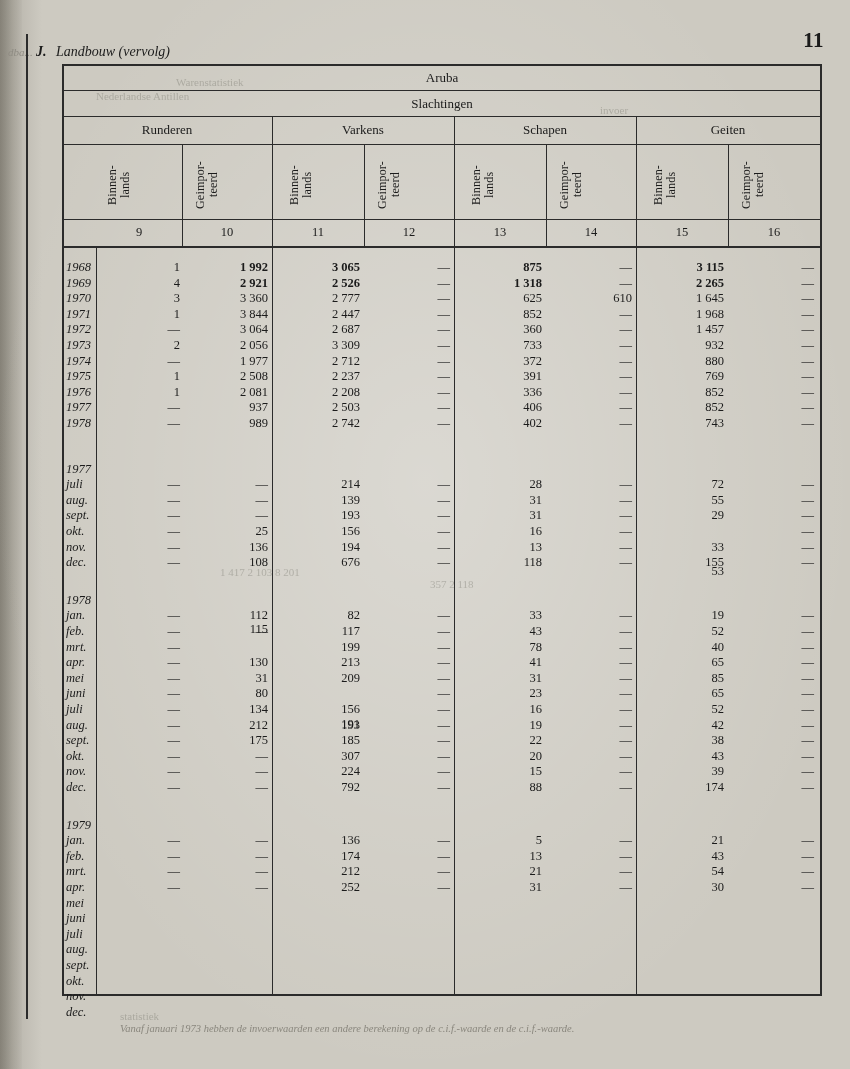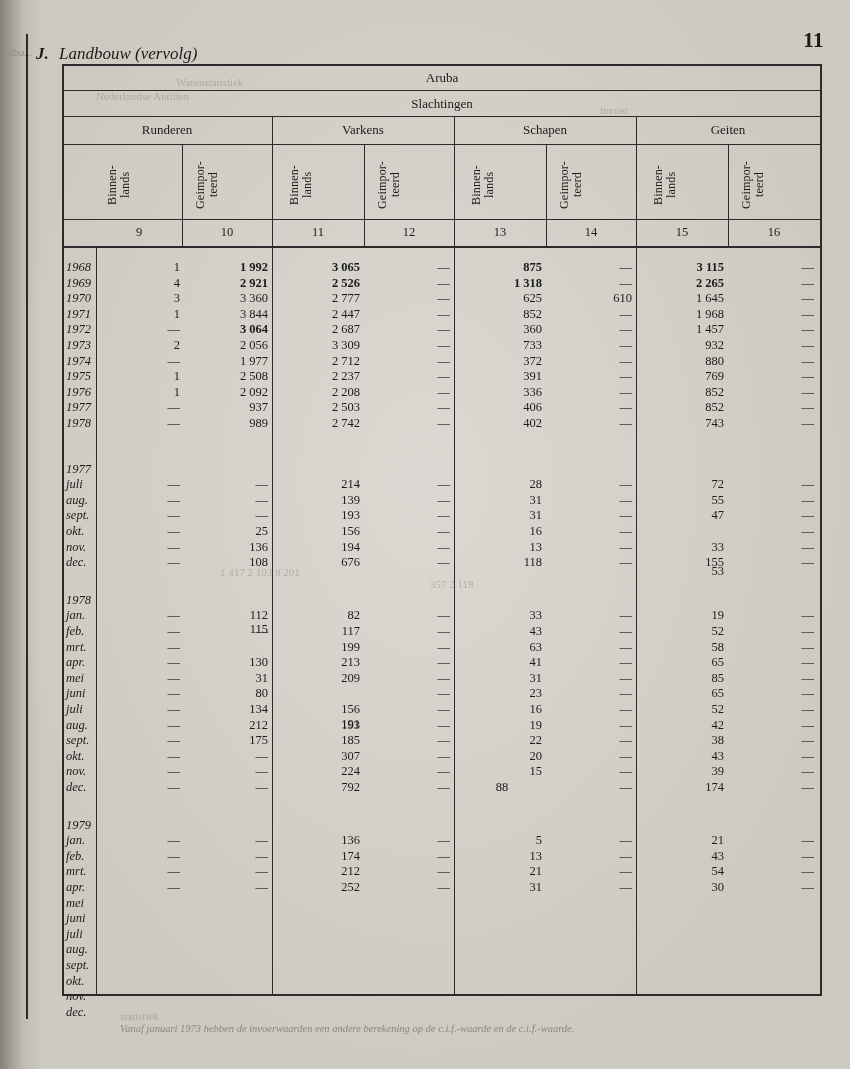--- a/index.html
+++ b/index.html
@@ -49,21 +49,21 @@
     font-family: "Liberation Serif", serif;
     font-size: 21px;
     font-weight: bold;
     letter-spacing: 0.5px;
   }
   .chapter-title {
     position: absolute;
     left: 36px; top: 44px;
     font-family: "Liberation Serif", serif;
     font-style: italic;
-    font-size: 17px;
+    font-size: 14px;
   }
   .chapter-title .letter { font-weight: bold; }
   .bleed-left {
     position: absolute;
     left: 8px; top: 46px;
     font-size: 11px;
     color: #8f8c83;
     font-style: italic;
   }
 
@@ -236,21 +236,21 @@
         <div class="cellv" style="top: 242.8px; left: 38px; width: 80px;">1</div>
         <div class="cellv" style="top: 242.8px; left: 126px; width: 80px;">3 844</div>
         <div class="cellv" style="top: 242.8px; left: 218px; width: 80px;">2 447</div>
         <div class="cellv" style="top: 242.8px; left: 308px; width: 80px;">—</div>
         <div class="cellv" style="top: 242.8px; left: 400px; width: 80px;">852</div>
         <div class="cellv" style="top: 242.8px; left: 490px; width: 80px;">—</div>
         <div class="cellv" style="top: 242.8px; left: 582px; width: 80px;">1 968</div>
         <div class="cellv" style="top: 242.8px; left: 672px; width: 80px;">—</div>
         <div class="rowlabel" style="top: 258.4px; left: 4px;">1972</div>
         <div class="cellv" style="top: 258.4px; left: 38px; width: 80px;">—</div>
-        <div class="cellv" style="top: 258.4px; left: 126px; width: 80px; font-weight: bold;">3 064</div>
+        <div class="cellv" style="top: 258.4px; left: 126px; width: 80px;">3 064</div>
         <div class="cellv" style="top: 258.4px; left: 218px; width: 80px;">2 687</div>
         <div class="cellv" style="top: 258.4px; left: 308px; width: 80px;">—</div>
         <div class="cellv" style="top: 258.4px; left: 400px; width: 80px;">360</div>
         <div class="cellv" style="top: 258.4px; left: 490px; width: 80px;">—</div>
         <div class="cellv" style="top: 258.4px; left: 582px; width: 80px;">1 457</div>
         <div class="cellv" style="top: 258.4px; left: 672px; width: 80px;">—</div>
         <div class="rowlabel" style="top: 274px; left: 4px;">1973</div>
         <div class="cellv" style="top: 274px; left: 38px; width: 80px;">2</div>
         <div class="cellv" style="top: 274px; left: 126px; width: 80px;">2 056</div>
         <div class="cellv" style="top: 274px; left: 218px; width: 80px;">3 309</div>
@@ -272,21 +272,21 @@
         <div class="cellv" style="top: 305.2px; left: 38px; width: 80px;">1</div>
         <div class="cellv" style="top: 305.2px; left: 126px; width: 80px;">2 508</div>
         <div class="cellv" style="top: 305.2px; left: 218px; width: 80px;">2 237</div>
         <div class="cellv" style="top: 305.2px; left: 308px; width: 80px;">—</div>
         <div class="cellv" style="top: 305.2px; left: 400px; width: 80px;">391</div>
         <div class="cellv" style="top: 305.2px; left: 490px; width: 80px;">—</div>
         <div class="cellv" style="top: 305.2px; left: 582px; width: 80px;">769</div>
         <div class="cellv" style="top: 305.2px; left: 672px; width: 80px;">—</div>
         <div class="rowlabel" style="top: 320.8px; left: 4px;">1976</div>
         <div class="cellv" style="top: 320.8px; left: 38px; width: 80px;">1</div>
-        <div class="cellv" style="top: 320.8px; left: 126px; width: 80px;">2 092</div>
+        <div class="cellv" style="top: 320.8px; left: 126px; width: 80px;">2 081</div>
         <div class="cellv" style="top: 320.8px; left: 218px; width: 80px;">2 208</div>
         <div class="cellv" style="top: 320.8px; left: 308px; width: 80px;">—</div>
         <div class="cellv" style="top: 320.8px; left: 400px; width: 80px;">336</div>
         <div class="cellv" style="top: 320.8px; left: 490px; width: 80px;">—</div>
         <div class="cellv" style="top: 320.8px; left: 582px; width: 80px;">852</div>
         <div class="cellv" style="top: 320.8px; left: 672px; width: 80px;">—</div>
         <div class="rowlabel" style="top: 336.4px; left: 4px;">1977</div>
         <div class="cellv" style="top: 336.4px; left: 38px; width: 80px;">—</div>
         <div class="cellv" style="top: 336.4px; left: 126px; width: 80px;">937</div>
         <div class="cellv" style="top: 336.4px; left: 218px; width: 80px;">2 503</div>
@@ -323,21 +323,21 @@
         <div class="cellv" style="top: 428.8px; left: 490px; width: 80px;">—</div>
         <div class="cellv" style="top: 428.8px; left: 582px; width: 80px;">55</div>
         <div class="cellv" style="top: 428.8px; left: 672px; width: 80px;">—</div>
         <div class="rowlabel" style="top: 444.4px; left: 4px;">sept.</div>
         <div class="cellv" style="top: 444.4px; left: 38px; width: 80px;">—</div>
         <div class="cellv" style="top: 444.4px; left: 126px; width: 80px;">—</div>
         <div class="cellv" style="top: 444.4px; left: 218px; width: 80px;">193</div>
         <div class="cellv" style="top: 444.4px; left: 308px; width: 80px;">—</div>
         <div class="cellv" style="top: 444.4px; left: 400px; width: 80px;">31</div>
         <div class="cellv" style="top: 444.4px; left: 490px; width: 80px;">—</div>
-        <div class="cellv" style="top: 444.4px; left: 582px; width: 80px;">47</div>
+        <div class="cellv" style="top: 444.4px; left: 582px; width: 80px;">29</div>
         <div class="cellv" style="top: 444.4px; left: 672px; width: 80px;">—</div>
         <div class="rowlabel" style="top: 460px; left: 4px;">okt.</div>
         <div class="cellv" style="top: 460px; left: 38px; width: 80px;">—</div>
         <div class="cellv" style="top: 460px; left: 126px; width: 80px;">25</div>
         <div class="cellv" style="top: 460px; left: 218px; width: 80px;">156</div>
         <div class="cellv" style="top: 460px; left: 308px; width: 80px;">—</div>
         <div class="cellv" style="top: 460px; left: 400px; width: 80px;">16</div>
         <div class="cellv" style="top: 460px; left: 490px; width: 80px;">—</div>
         <div class="cellv" style="top: 460px; left: 582px; width: 80px; margin-top: 40px;">53</div>
         <div class="cellv" style="top: 460px; left: 672px; width: 80px;">—</div>
@@ -376,23 +376,23 @@
         <div class="cellv" style="top: 560px; left: 308px; width: 80px;">—</div>
         <div class="cellv" style="top: 560px; left: 400px; width: 80px;">43</div>
         <div class="cellv" style="top: 560px; left: 490px; width: 80px;">—</div>
         <div class="cellv" style="top: 560px; left: 582px; width: 80px;">52</div>
         <div class="cellv" style="top: 560px; left: 672px; width: 80px;">—</div>
         <div class="rowlabel" style="top: 575.6px; left: 4px;">mrt.</div>
         <div class="cellv" style="top: 575.6px; left: 38px; width: 80px;">—</div>
         <div class="cellv" style="top: 558px; left: 126px; width: 80px;">115</div>
         <div class="cellv" style="top: 575.6px; left: 218px; width: 80px;">199</div>
         <div class="cellv" style="top: 575.6px; left: 308px; width: 80px;">—</div>
-        <div class="cellv" style="top: 575.6px; left: 400px; width: 80px;">63</div>
+        <div class="cellv" style="top: 575.6px; left: 400px; width: 80px;">78</div>
         <div class="cellv" style="top: 575.6px; left: 490px; width: 80px;">—</div>
-        <div class="cellv" style="top: 575.6px; left: 582px; width: 80px;">58</div>
+        <div class="cellv" style="top: 575.6px; left: 582px; width: 80px;">40</div>
         <div class="cellv" style="top: 575.6px; left: 672px; width: 80px;">—</div>
         <div class="rowlabel" style="top: 591.2px; left: 4px;">apr.</div>
         <div class="cellv" style="top: 591.2px; left: 38px; width: 80px;">—</div>
         <div class="cellv" style="top: 591.2px; left: 126px; width: 80px;">130</div>
         <div class="cellv" style="top: 591.2px; left: 218px; width: 80px;">213</div>
         <div class="cellv" style="top: 591.2px; left: 308px; width: 80px;">—</div>
         <div class="cellv" style="top: 591.2px; left: 400px; width: 80px;">41</div>
         <div class="cellv" style="top: 591.2px; left: 490px; width: 80px;">—</div>
         <div class="cellv" style="top: 591.2px; left: 582px; width: 80px;">65</div>
         <div class="cellv" style="top: 591.2px; left: 672px; width: 80px;">—</div>
@@ -457,21 +457,21 @@
         <div class="cellv" style="top: 700.4px; left: 308px; width: 80px;">—</div>
         <div class="cellv" style="top: 700.4px; left: 400px; width: 80px;">15</div>
         <div class="cellv" style="top: 700.4px; left: 490px; width: 80px;">—</div>
         <div class="cellv" style="top: 700.4px; left: 582px; width: 80px;">39</div>
         <div class="cellv" style="top: 700.4px; left: 672px; width: 80px;">—</div>
         <div class="rowlabel" style="top: 716px; left: 4px;">dec.</div>
         <div class="cellv" style="top: 716px; left: 38px; width: 80px;">—</div>
         <div class="cellv" style="top: 716px; left: 126px; width: 80px;">—</div>
         <div class="cellv" style="top: 716px; left: 218px; width: 80px;">792</div>
         <div class="cellv" style="top: 716px; left: 308px; width: 80px;">—</div>
-        <div class="cellv" style="top: 716px; left: 400px; width: 80px; text-align: center;">88</div>
+        <div class="cellv" style="top: 716px; left: 400px; width: 80px;">88</div>
         <div class="cellv" style="top: 716px; left: 490px; width: 80px;">—</div>
         <div class="cellv" style="top: 716px; left: 582px; width: 80px;">174</div>
         <div class="cellv" style="top: 716px; left: 672px; width: 80px;">—</div>
         <div class="rowlabel" style="top: 753.6px; left: 4px;">1979</div>
         <div class="rowlabel" style="top: 769.2px; left: 4px;">jan.</div>
         <div class="cellv" style="top: 769.2px; left: 38px; width: 80px;">—</div>
         <div class="cellv" style="top: 769.2px; left: 126px; width: 80px;">—</div>
         <div class="cellv" style="top: 769.2px; left: 218px; width: 80px;">136</div>
         <div class="cellv" style="top: 769.2px; left: 308px; width: 80px;">—</div>
         <div class="cellv" style="top: 769.2px; left: 400px; width: 80px;">5</div>

